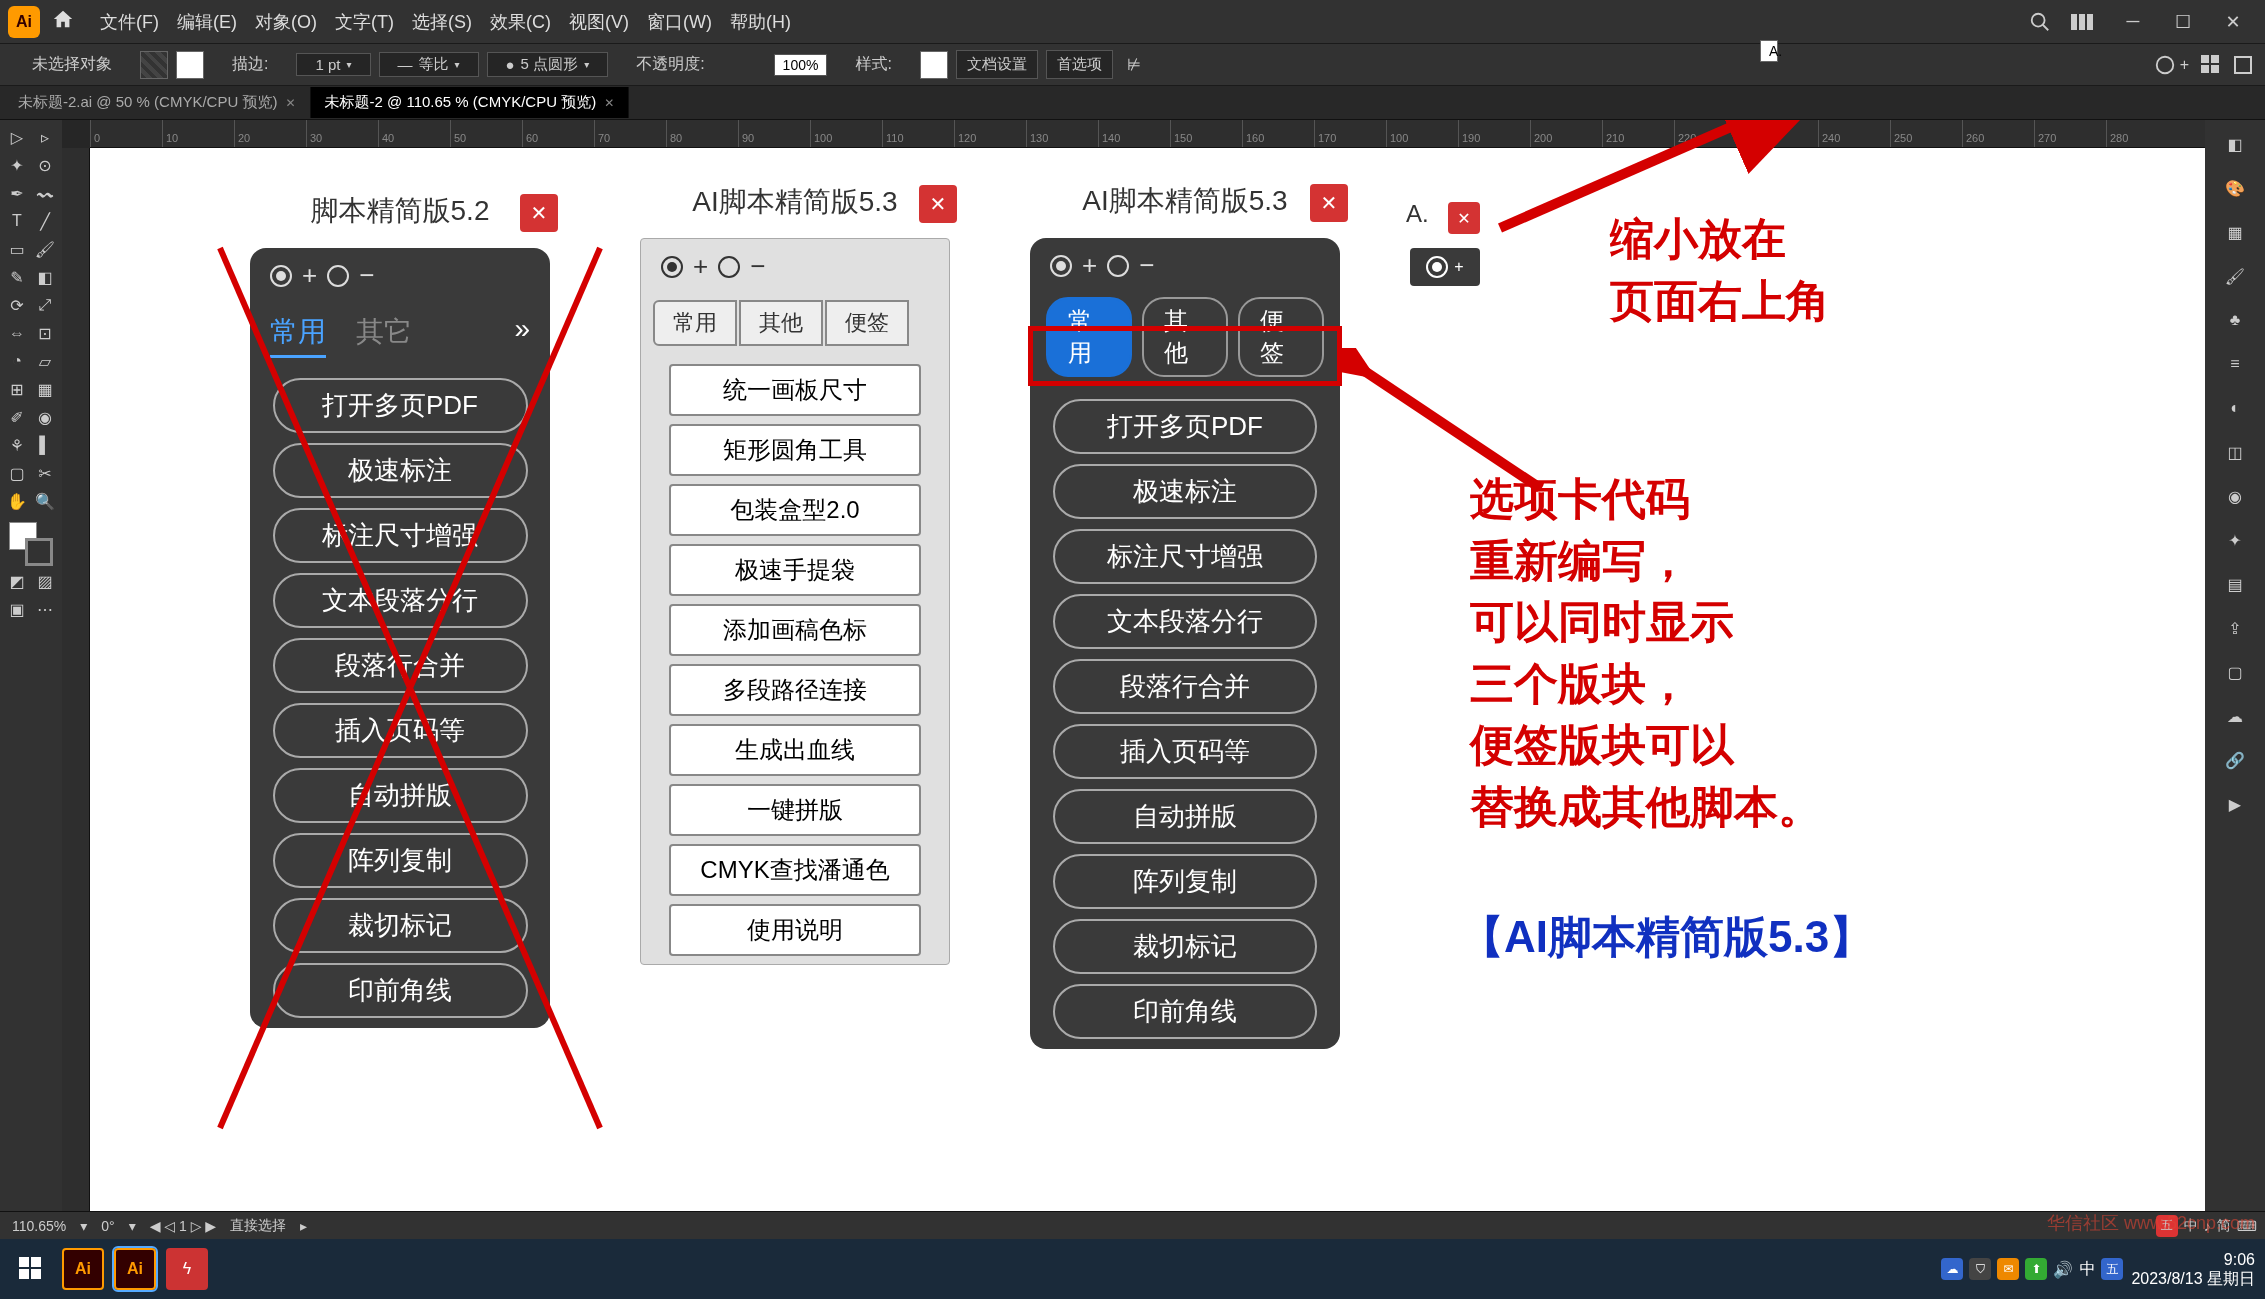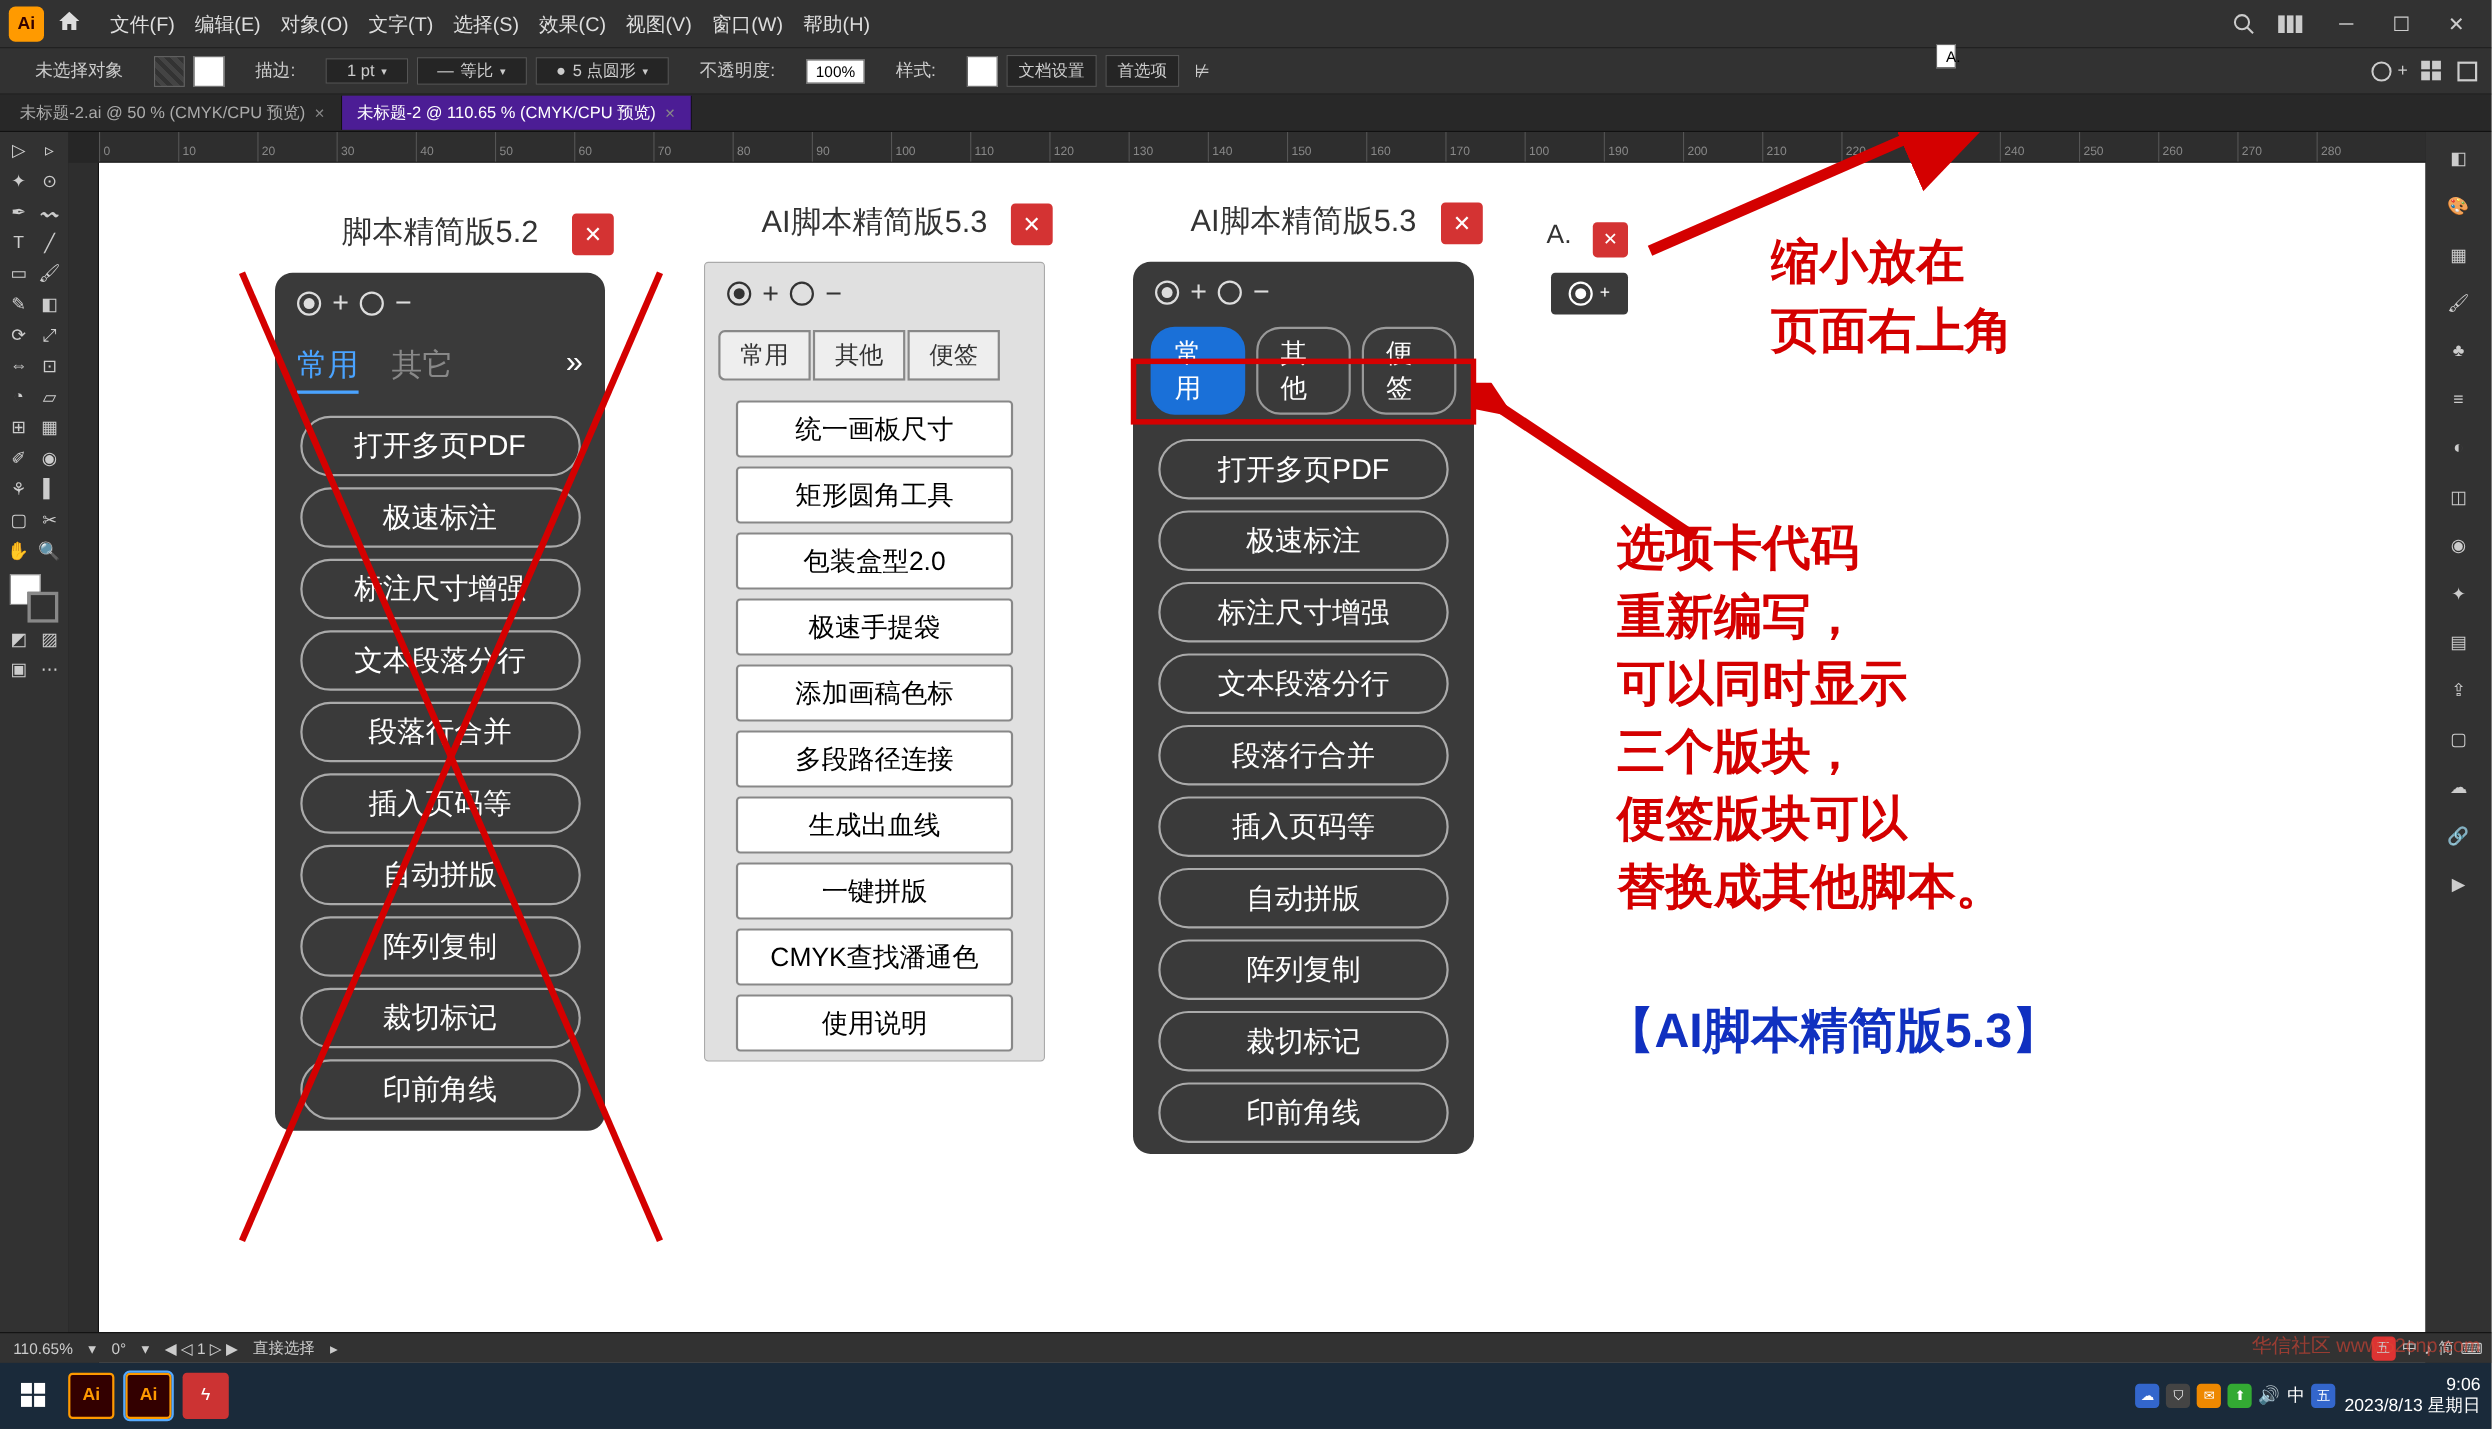--- a/index.html
+++ b/index.html
@@ -17,28 +17,28 @@
 .win-controls { display: flex; gap: 2px; }
 .win-btn { width: 48px; height: 32px; display: flex; align-items: center; justify-content: center; color: #ccc; }
 
 
 .controlbar { background: #323232; height: 42px; display: flex; align-items: center; color: #ccc; font-size: 16px; padding: 0 12px; gap: 8px; border-bottom: 1px solid #1a1a1a; }
 .controlbar .lbl { margin: 0 20px; }
 .swatch { width: 28px; height: 28px; border: 1px solid #666; background: repeating-linear-gradient(45deg,#333,#333 4px,#444 4px,#444 8px); }
 .dropdown-small { background: #252525; border: 1px solid #555; padding: 2px 18px; display: flex; align-items: center; gap: 6px; font-size: 15px; }
 .chev { font-size: 10px; }
 .btn-box { background: #252525; border: 1px solid #555; padding: 4px 10px; font-size: 15px; }
-.opacity-box { background: #fff; color: #000; padding: 2px 8px; border: 1px solid #555; font-size: 14px; }
+.opacity-box { background: #fff; color: #000; padding: 2px 8px; border: 1px solid #555; font-size: 14px; margin-left: 41px; }
 .ctrl-right { margin-left: auto; display: flex; align-items: center; gap: 12px; }
 .ring-plus { display: flex; align-items: center; gap: 4px; color: #ccc; }
 
 
 .tabsbar { background: #282828; height: 34px; display: flex; align-items: center; color: #aaa; font-size: 15px; padding: 0 4px; border-bottom: 1px solid #111; }
 .doc-tab { padding: 6px 14px; border-right: 1px solid #111; display: flex; align-items: center; gap: 8px; }
-.doc-tab.active { background: #4c1d95; color: #fff; }
+.doc-tab.active { background: #000000; color: #fff; }
 .tab-close { font-size: 12px; color: #888; }
 
 
 .main-area { display: flex; height: calc(100% - 44px - 42px - 34px - 60px); }
 .toolbar-left { width: 62px; background: #323232; display: flex; flex-direction: column; align-items: center; padding: 4px 0; gap: 2px; }
 .tool { width: 26px; height: 26px; display: flex; align-items: center; justify-content: center; color: #ccc; font-size: 16px; }
 .tool-row { display: flex; gap: 2px; }
 .fill-stroke { width: 44px; height: 44px; position: relative; margin-top: 6px; }
 .fill-sq { position: absolute; width: 28px; height: 28px; background: #fff; border: 1px solid #888; top: 0; left: 0; }
 .stroke-sq { position: absolute; width: 28px; height: 28px; background: #323232; border: 3px solid #888; bottom: 0; right: 0; }

